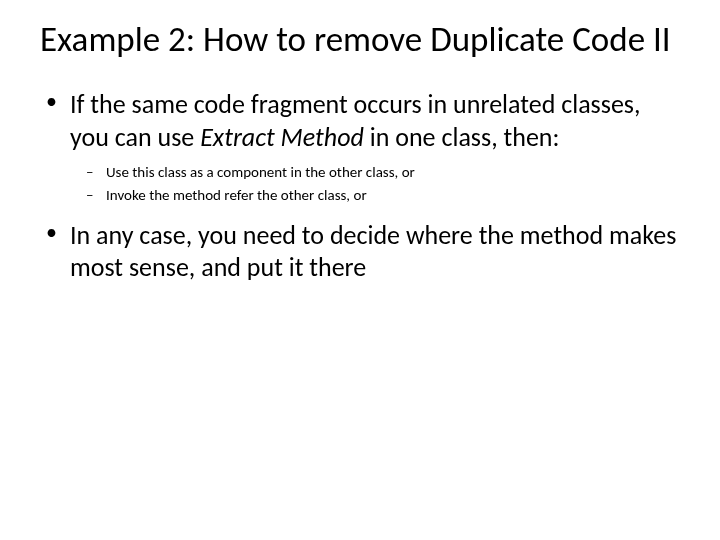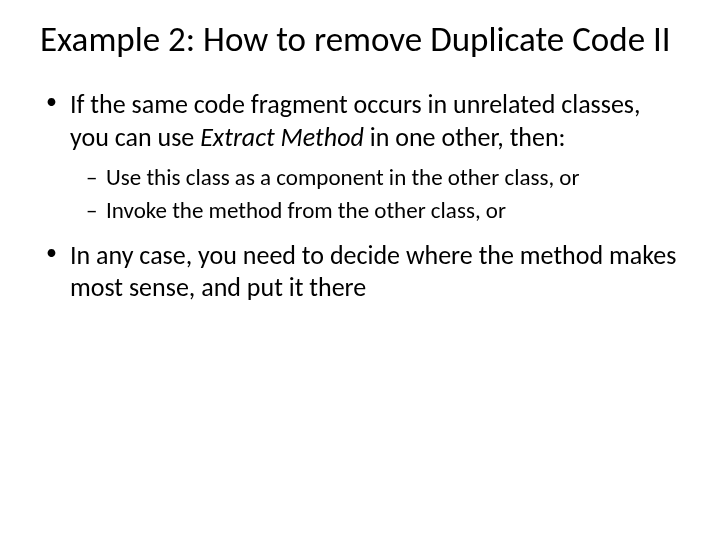--- a/index.html
+++ b/index.html
@@ -36,44 +36,44 @@
     font-size: 22px;
   }
   .italic { font-style: italic; }
   .sub-list {
     list-style: none;
     padding-left: 46px;
     margin-top: 6px;
     margin-bottom: 14px;
   }
   .sub-item {
-    font-size: 23px;
+    font-size: 15px;
     line-height: 1.25;
     margin-bottom: 4px;
     padding-left: 20px;
     position: relative;
   }
   .sub-item::before {
     content: "–";
     position: absolute;
     left: 0;
     top: 0;
   }
 </style>
 </head>
 <body>
 
 <h1 class="title">Example 2: How to remove Duplicate Code II</h1>
 
 <ul class="bullet-list">
   <li class="bullet-item">
-    <span>If the same code fragment occurs in unrelated classes, you can use </span><span class="italic">Extract Method</span><span> in one other, then:</span>
+    <span>If the same code fragment occurs in unrelated classes, you can use </span><span class="italic">Extract Method</span><span> in one class, then:</span>
   </li>
 </ul>
 
 <ul class="sub-list">
   <li class="sub-item">Use this class as a component in the other class, or</li>
-  <li class="sub-item">Invoke the method from the other class, or</li>
+  <li class="sub-item">Invoke the method refer the other class, or</li>
 </ul>
 
 <ul class="bullet-list">
   <li class="bullet-item">In any case, you need to decide where the method makes most sense, and put it there</li>
 </ul>
 
 </body></html>

